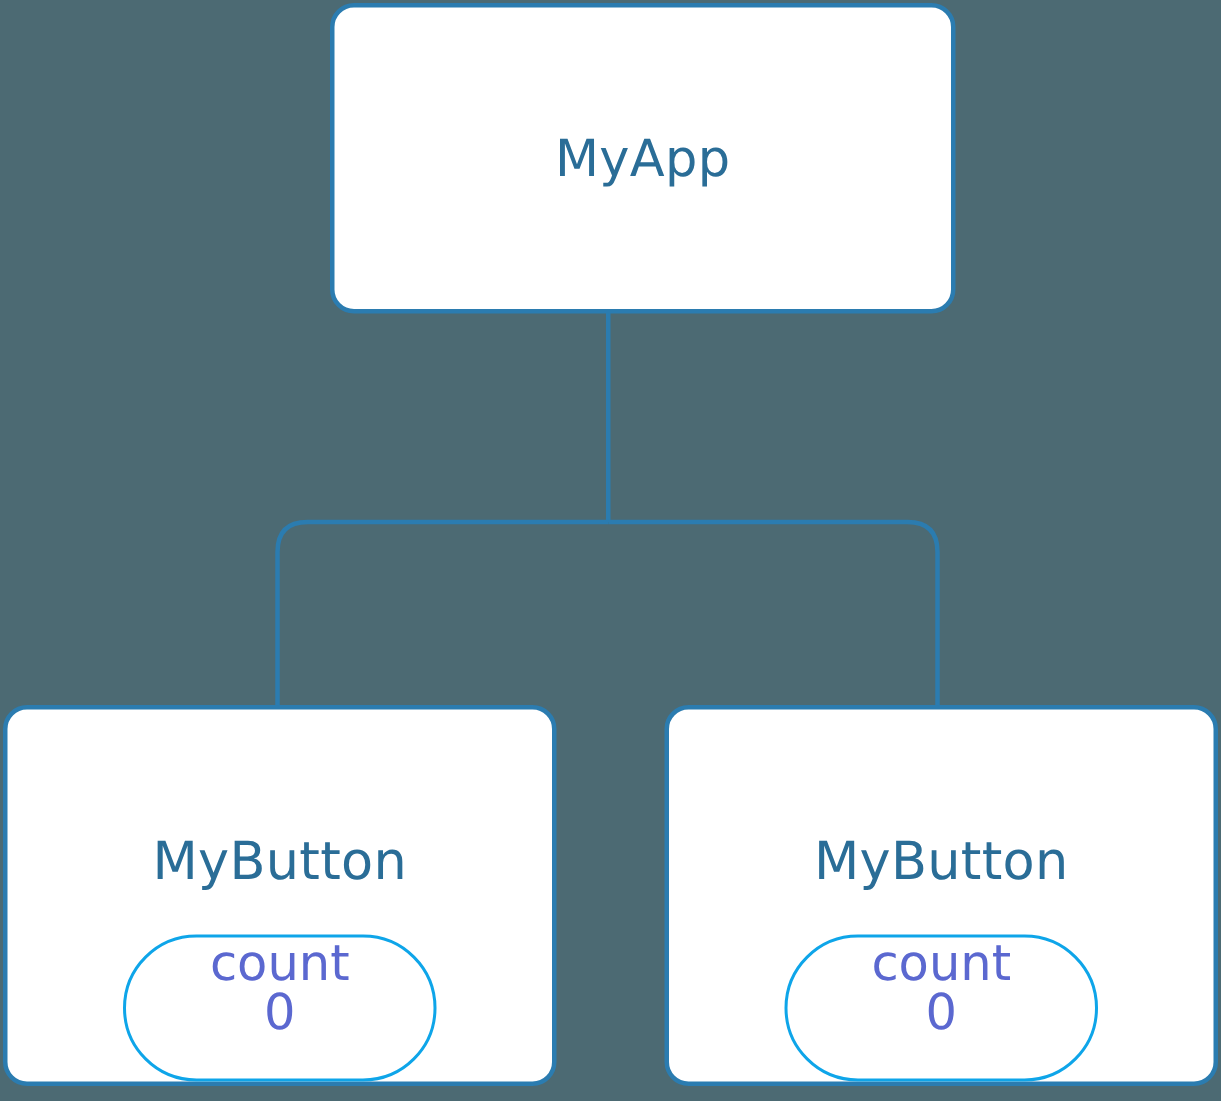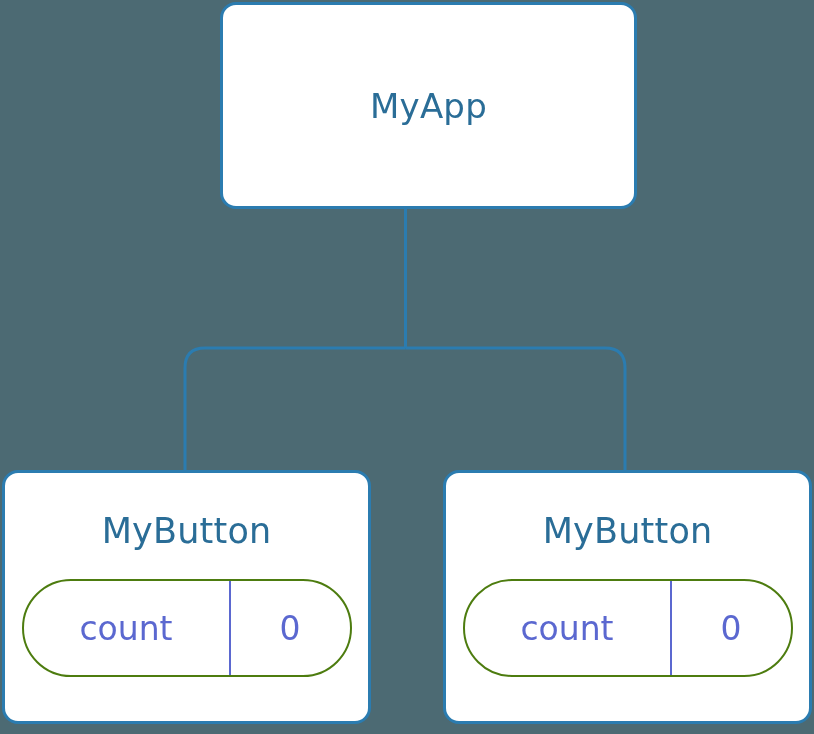--- a/index.html
+++ b/index.html
@@ -49,21 +49,21 @@
     left: 220px;
     top: 2px;
     width: 417px;
     height: 207px;
     justify-content: center;
   }
 
   .node-child {
     width: 369px;
     height: 254px;
-    justify-content: flex-start;
+    justify-content: flex-end;
     padding-top: 41px;
   }
 
   .node-child-left  { left: 2px;   top: 470px; }
   .node-child-right { left: 443px; top: 470px; }
 
   .node-title {
     color: #2a6d97;
     font-size: 34px;
     line-height: 1;
@@ -74,26 +74,27 @@
 
   .node-child .node-title {
     font-size: 35px;
   }
 
   
   .state-pill {
     margin-top: 30px;
     box-sizing: border-box;
     height: 98px;
-    border: 2px solid #4d7c0f;
+    border: 2px solid #0ea5e9;
     border-radius: 49px;
     display: flex;
     align-items: stretch;
     background: transparent;
     overflow: hidden;
+    flex-direction: column;
   }
 
   .pill-key {
     display: flex;
     align-items: center;
     justify-content: center;
     min-width: 173px;
     padding: 0 16px;
     color: #5b68d0;
     font-size: 33px;

